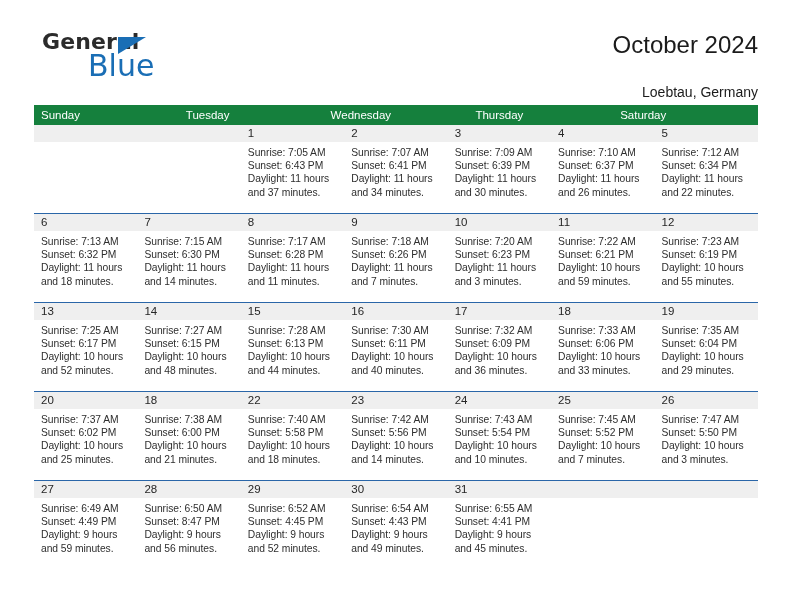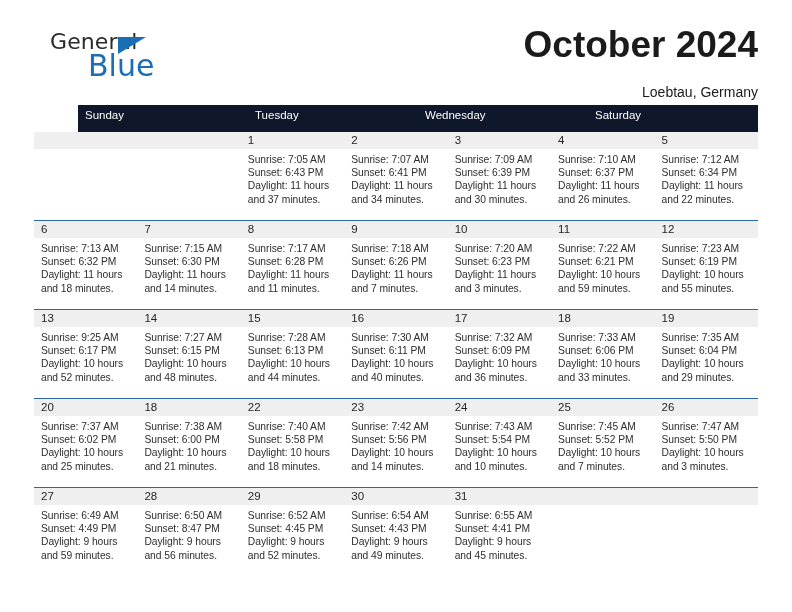--- a/index.html
+++ b/index.html
@@ -31,27 +31,27 @@
   }
   .logo {
     position: absolute;
     left: 0;
     top: 0;
     width: 120px;
     height: 54px;
   }
   .logo-general {
     position: absolute;
-    left: 16px;
+    left: 8px;
     top: 0;
     font-size: 22px;
     letter-spacing: 0.1px;
     color: #2b2b2b;
     font-family: "DejaVu Sans", sans-serif;
-    font-weight: 400;
+    font-weight: 700;
     line-height: 24px;
   }
   .logo-tri {
     position: absolute;
     left: 84px;
     top: 7px;
     width: 0;
     height: 0;
     border-left: 28px solid #1a6eb5;
     border-bottom: 17px solid transparent;
@@ -67,23 +67,23 @@
     line-height: 24px;
   }
 
   .title-block {
     position: absolute;
     right: 0;
     top: -2px;
     text-align: right;
   }
   .cal-title {
-    font-size: 37px;
+    font-size: 24px;
     color: #1b1b1b;
-    font-weight: 700;
+    font-weight: 400;
     line-height: 34px;
     white-space: nowrap;
   }
   .cal-subtitle {
     font-size: 14px;
     color: #1b1b1b;
     font-weight: 400;
     line-height: 20px;
     margin-top: 20px;
     white-space: nowrap;
@@ -91,23 +91,22 @@
 
   
   .calendar {
     position: absolute;
     left: 34px;
     top: 105px;
     width: 724px;
   }
   .weekday-row {
     display: flex;
-    background: #0f172a;
-    height: 27px;
-    margin-left: 44px;
+    background: #15803d;
+    height: 20px;
   }
   .weekday {
     flex: 1 1 0;
     min-width: 0;
     color: #ffffff;
     font-size: 11.5px;
     line-height: 20px;
     padding-left: 7px;
     box-sizing: border-box;
     white-space: nowrap;
@@ -176,20 +175,21 @@
       <div class="cal-subtitle">Loebtau, Germany</div>
     </div>
 
   </div>
 
   <div class="calendar">
     <div class="weekday-row">
         <div class="weekday">Sunday</div>
         <div class="weekday">Tuesday</div>
         <div class="weekday">Wednesday</div>
+        <div class="weekday">Thursday</div>
         <div class="weekday">Saturday</div>
       </div>
     <div>
         <div class="week first">
           <div class="daycell empty">
             <div class="daynum-band">
               <span class="daynum"></span>
             </div>
             <div class="daybody"></div>
           </div>
@@ -333,21 +333,21 @@
               <div class="info-line">and 55 minutes.</div>
             </div>
           </div>
         </div>
         <div class="week">
           <div class="daycell">
             <div class="daynum-band">
               <span class="daynum">13</span>
             </div>
             <div class="daybody">
-              <div class="info-line">Sunrise: 9:25 AM</div>
+              <div class="info-line">Sunrise: 7:25 AM</div>
               <div class="info-line">Sunset: 6:17 PM</div>
               <div class="info-line">Daylight: 10 hours</div>
               <div class="info-line">and 52 minutes.</div>
             </div>
           </div>
           <div class="daycell">
             <div class="daynum-band">
               <span class="daynum">14</span>
             </div>
             <div class="daybody">

